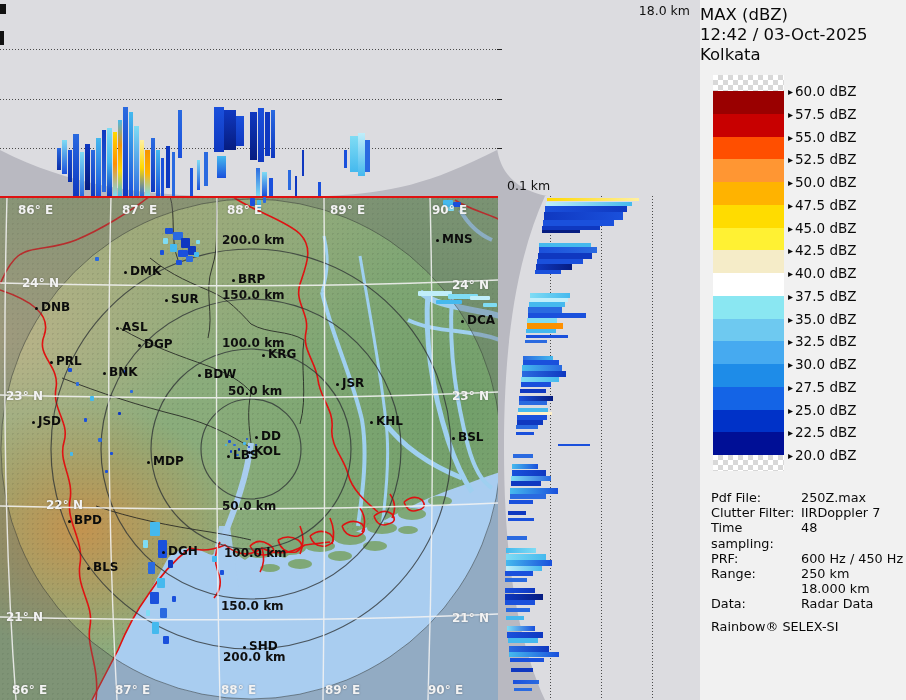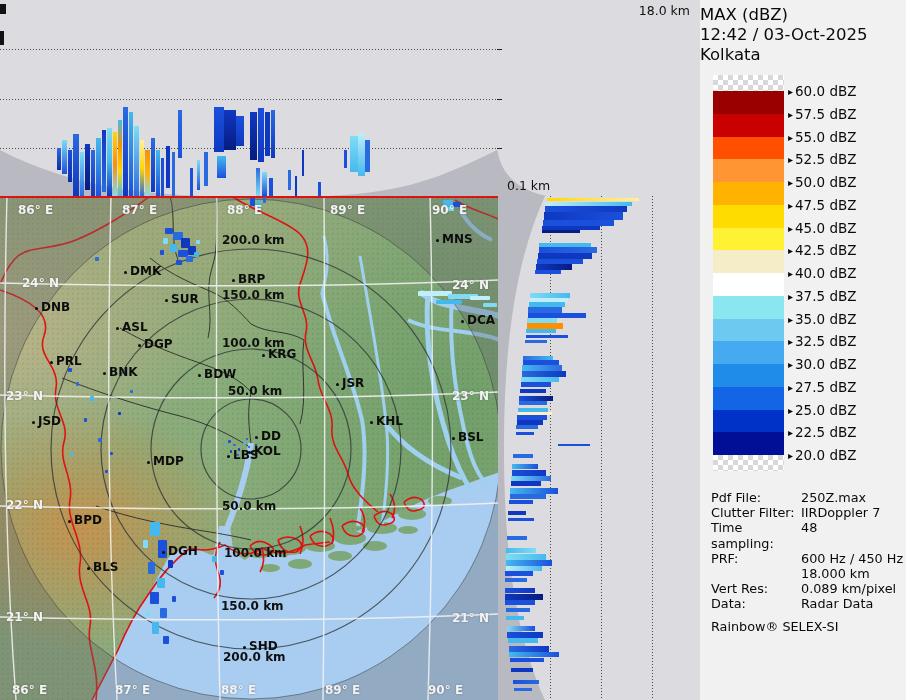--- a/index.html
+++ b/index.html
@@ -443,21 +443,21 @@
         <div class="geo-label" style="left: 227px; top: 7px;">88° E</div>
         <div class="geo-label" style="left: 330px; top: 7px;">89° E</div>
         <div class="geo-label" style="left: 432px; top: 7px;">90° E</div>
         <div class="geo-label" style="left: 12px; top: 487px;">86° E</div>
         <div class="geo-label" style="left: 115px; top: 487px;">87° E</div>
         <div class="geo-label" style="left: 221px; top: 487px;">88° E</div>
         <div class="geo-label" style="left: 325px; top: 487px;">89° E</div>
         <div class="geo-label" style="left: 428px; top: 487px;">90° E</div>
         <div class="geo-label" style="left: 22px; top: 80px;">24° N</div>
         <div class="geo-label" style="left: 6px; top: 193px;">23° N</div>
-        <div class="geo-label" style="left: 6px; top: 302px;">22° N</div>
+        <div class="geo-label" style="left: 6px; top: 302px; padding-left: 40px;">22° N</div>
         <div class="geo-label" style="left: 6px; top: 414px;">21° N</div>
         <div class="geo-label" style="left: 452px; top: 82px;">24° N</div>
         <div class="geo-label" style="left: 452px; top: 193px;">23° N</div>
         <div class="geo-label" style="left: 452px; top: 415px;">21° N</div>
       </div>
   </div>
 
   <div class="panel" id="legend">
     <div id="legend-title">
       <div>MAX (dBZ)</div>
@@ -515,26 +515,26 @@
           </div>
           <div class="meta-row">
             <div class="meta-label">Time sampling:</div>
             <div class="meta-value">48</div>
           </div>
           <div class="meta-row">
             <div class="meta-label">PRF:</div>
             <div class="meta-value">600 Hz / 450 Hz</div>
           </div>
           <div class="meta-row">
+            <div class="meta-label">Range:</div>
+            <div class="meta-value">250 km</div>
+          </div>
+          <div class="meta-row">
             <div class="meta-label"></div>
             <div class="meta-value">18.000 km</div>
-          </div>
-          <div class="meta-row">
-            <div class="meta-label">Vert Res:</div>
-            <div class="meta-value">0.089 km/pixel</div>
           </div>
           <div class="meta-row">
             <div class="meta-label">Data:</div>
             <div class="meta-value">Radar Data</div>
           </div>
         </div>
       <div id="brand-line">Rainbow® SELEX-SI</div>
     </div>
   </div>
 

